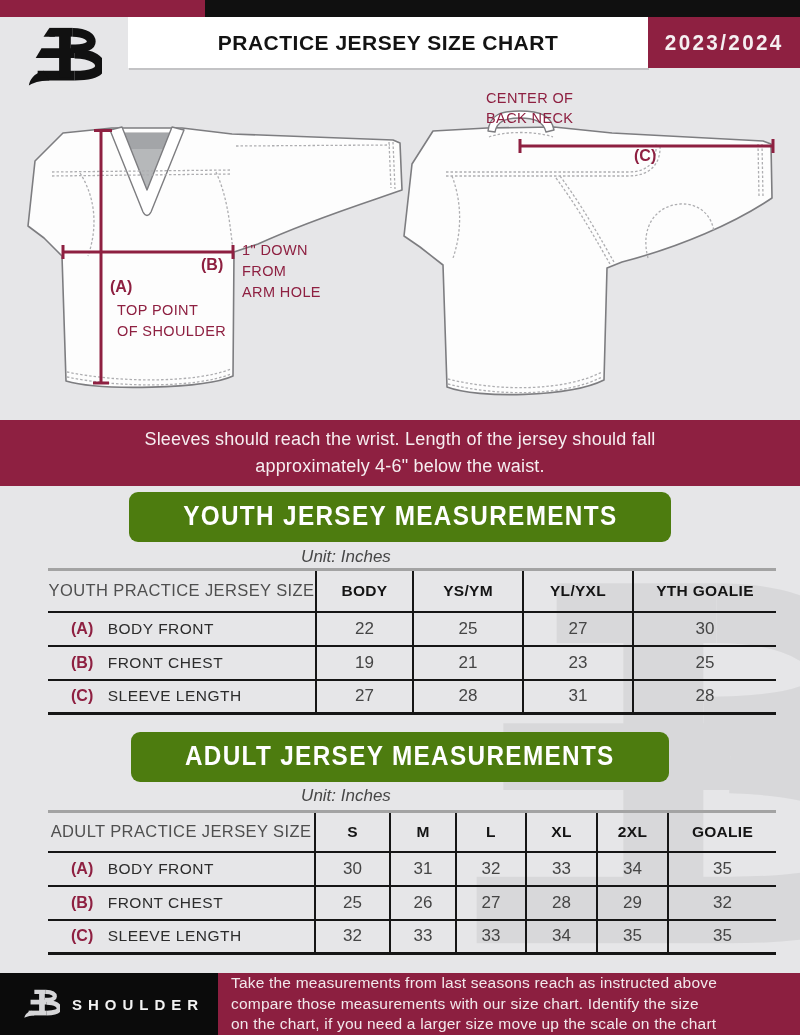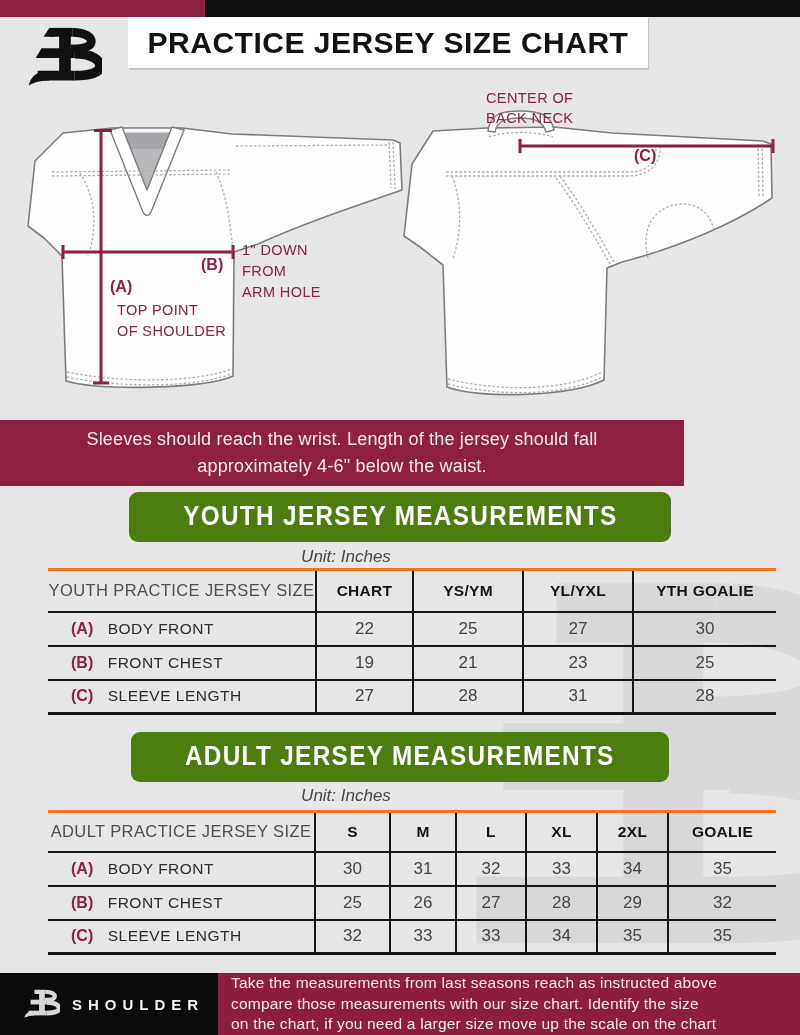--- a/index.html
+++ b/index.html
@@ -5,47 +5,47 @@
   html,body{margin:0;padding:0;background:#9a9a9a;}
   #page{position:relative;width:800px;height:1035px;background:#e6e6e8;overflow:hidden;
         font-family:"Liberation Sans",sans-serif;}
   .abs{position:absolute;}
 
   
   .bar-maroon{left:0;top:0;width:205px;height:17px;background:#8e2041;}
   .bar-black{left:205px;top:0;width:595px;height:17px;background:#101010;}
   .title-box{left:128px;top:17px;width:520px;height:51px;background:#ffffff;
              box-shadow:1px 2px 0 rgba(0,0,0,0.15);display:flex;align-items:center;justify-content:center;}
-  .title-box span{font-size:30px;font-weight:800;letter-spacing:.5px;color:#131313;white-space:nowrap;}
+  .title-box span{font-size:21px;font-weight:800;letter-spacing:.5px;color:#131313;white-space:nowrap;}
   .year-box{left:648px;top:17px;width:152px;height:51px;background:#8e2041;
             display:flex;align-items:center;justify-content:center;}
   .year-box span{font-size:22px;font-weight:700;letter-spacing:2.5px;color:#f5eff1;transform:scaleX(.94);white-space:nowrap;}
 
   
   .watermark{left:370px;top:530px;width:560px;height:480px;opacity:.055;}
 
   
   .marker{color:#8e2041;font-weight:800;font-size:16px;}
   .caption{color:#8e2041;font-size:14.5px;line-height:21px;letter-spacing:.4px;white-space:nowrap;}
 
   
-  .banner{left:0;top:420px;width:684px;height:66px;background:#8e2041;display:flex;flex-direction:column;
+  .banner{left:0;top:420px;width:800px;height:66px;background:#8e2041;display:flex;flex-direction:column;
           align-items:center;justify-content:center;}
   .banner div{color:#f6edf0;font-size:18px;line-height:27px;letter-spacing:.2px;}
 
   
   .sec-title{left:0;width:800px;display:flex;justify-content:center;}
   .sec-title .pill{background:#4d7c0f;border-radius:9px;padding:9px 30px 10px 30px;}
   .sec-title .pill span{color:#ffffff;font-size:27px;font-weight:800;letter-spacing:1.5px;white-space:nowrap;
                         display:inline-block;transform:scaleX(.9);}
   .unit{left:0;width:692px;text-align:center;font-style:italic;font-size:17px;color:#474747;}
 
   
   table.size{position:absolute;left:48px;width:728px;border-collapse:collapse;table-layout:fixed;
-             border-top:3px solid #f97316;border-bottom:3px solid #161616;}
+             border-top:3px solid #a3a3a3;border-bottom:3px solid #161616;}
   table.size th,table.size td{border-bottom:2px solid #161616;padding:0;text-align:center;vertical-align:middle;}
   table.size th.lbl-head{font-weight:400;font-size:16.5px;color:#4f4f4f;letter-spacing:.4px;}
   table.size th.size-head{font-weight:700;font-size:15.5px;color:#141414;letter-spacing:.3px;border-left:2px solid #161616;}
   table.size td.val{font-size:17px;color:#454545;border-left:2px solid #161616;}
   table.size td.rowlab{text-align:left;padding-left:23px;}
   table.size td.rowlab .marker{font-size:16px;}
   table.size td.rowlab .lab{color:#2c2c2c;font-size:15.5px;letter-spacing:.5px;margin-left:10px;}
   #youth-table{top:568px;}
   #youth-table tr.hdr{height:42px;}
   #youth-table tr.data{height:34px;}
@@ -78,20 +78,23 @@
       <path d="M62 30 V 80" stroke-width="12"></path>
     </g>
     <path d="M46 29 L 52 38 L 40 38 Z" fill="#111111"></path>
     <path d="M38 50 L 44 60 L 32 60 Z" fill="#111111"></path>
     <path d="M40 73 C 30 76 26 82 25 88 C 32 84 40 83 46 83 Z" fill="#111111"></path>
   </svg>
 
   <div class="abs title-box">
     <span>PRACTICE JERSEY SIZE CHART</span>
   </div>
+  <div class="abs year-box">
+    <span>2023/2024</span>
+  </div>
 
   <svg class="abs watermark" viewBox="18 22 84 70" preserveAspectRatio="xMidYMid meet">
     <g fill="none" stroke="#000000">
       <path d="M46 33.5 H 70" stroke-width="9"></path>
       <path d="M70 33.5 C 84 33.5 89 39 89 43 C 89 48 83 50.5 68 50.5" stroke-width="9"></path>
       <path d="M38 55 H 72" stroke-width="10"></path>
       <path d="M72 55.5 C 92 56 98 63 98 68 C 98 74 90 78 72 78" stroke-width="10"></path>
       <path d="M34 78 H 72" stroke-width="10"></path>
       <path d="M62 30 V 80" stroke-width="12"></path>
     </g>
@@ -193,21 +196,21 @@
     <colgroup>
         <col style="width:268px">
         <col style="width:97px">
         <col style="width:110px">
         <col style="width:110px">
         <col style="width:143px">
       </colgroup>
     <tbody>
         <tr class="hdr">
       <th class="lbl-head">YOUTH PRACTICE JERSEY SIZE</th>
-      <th class="size-head">CHART</th>
+      <th class="size-head">BODY</th>
       <th class="size-head">YS/YM</th>
       <th class="size-head">YL/YXL</th>
       <th class="size-head">YTH GOALIE</th>
     </tr>
     <tr class="data">
       <td class="rowlab">
         <span class="marker">(A)</span>
         <span class="lab">BODY FRONT</span>
       </td>
       <td class="val">22</td>

